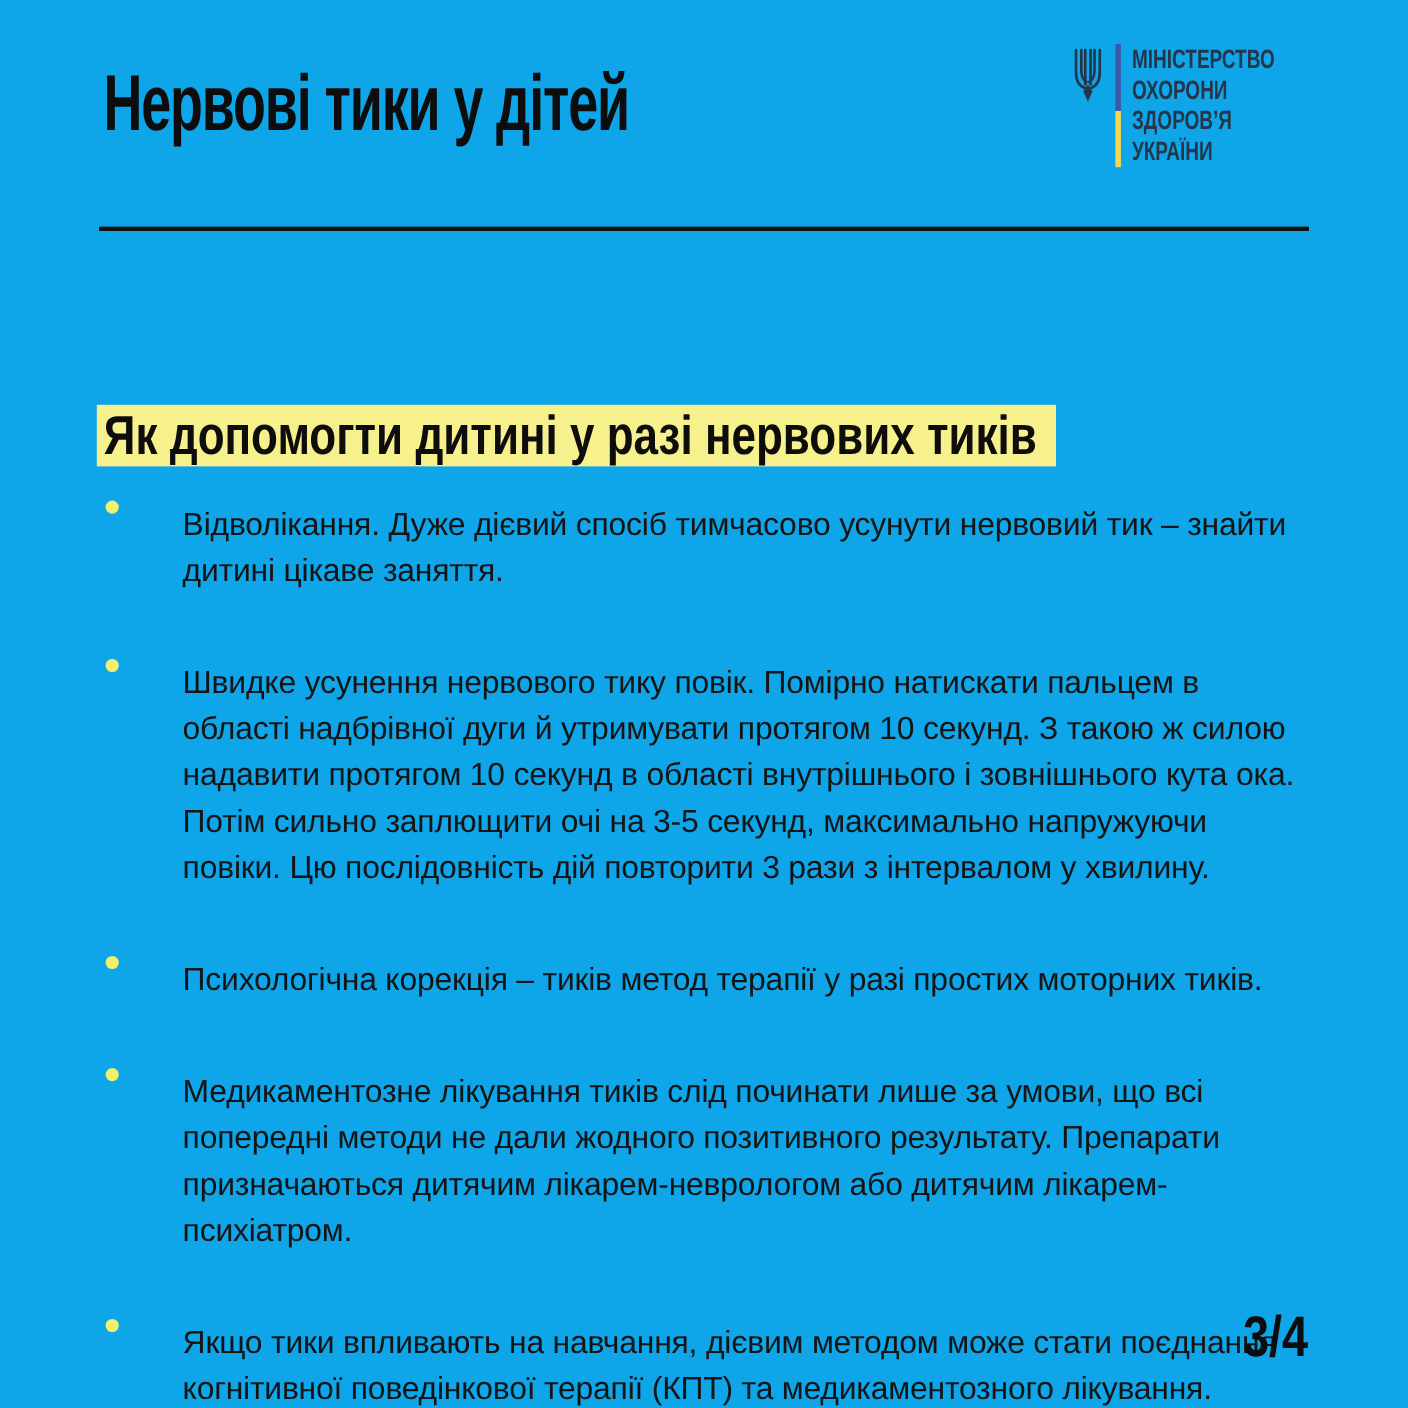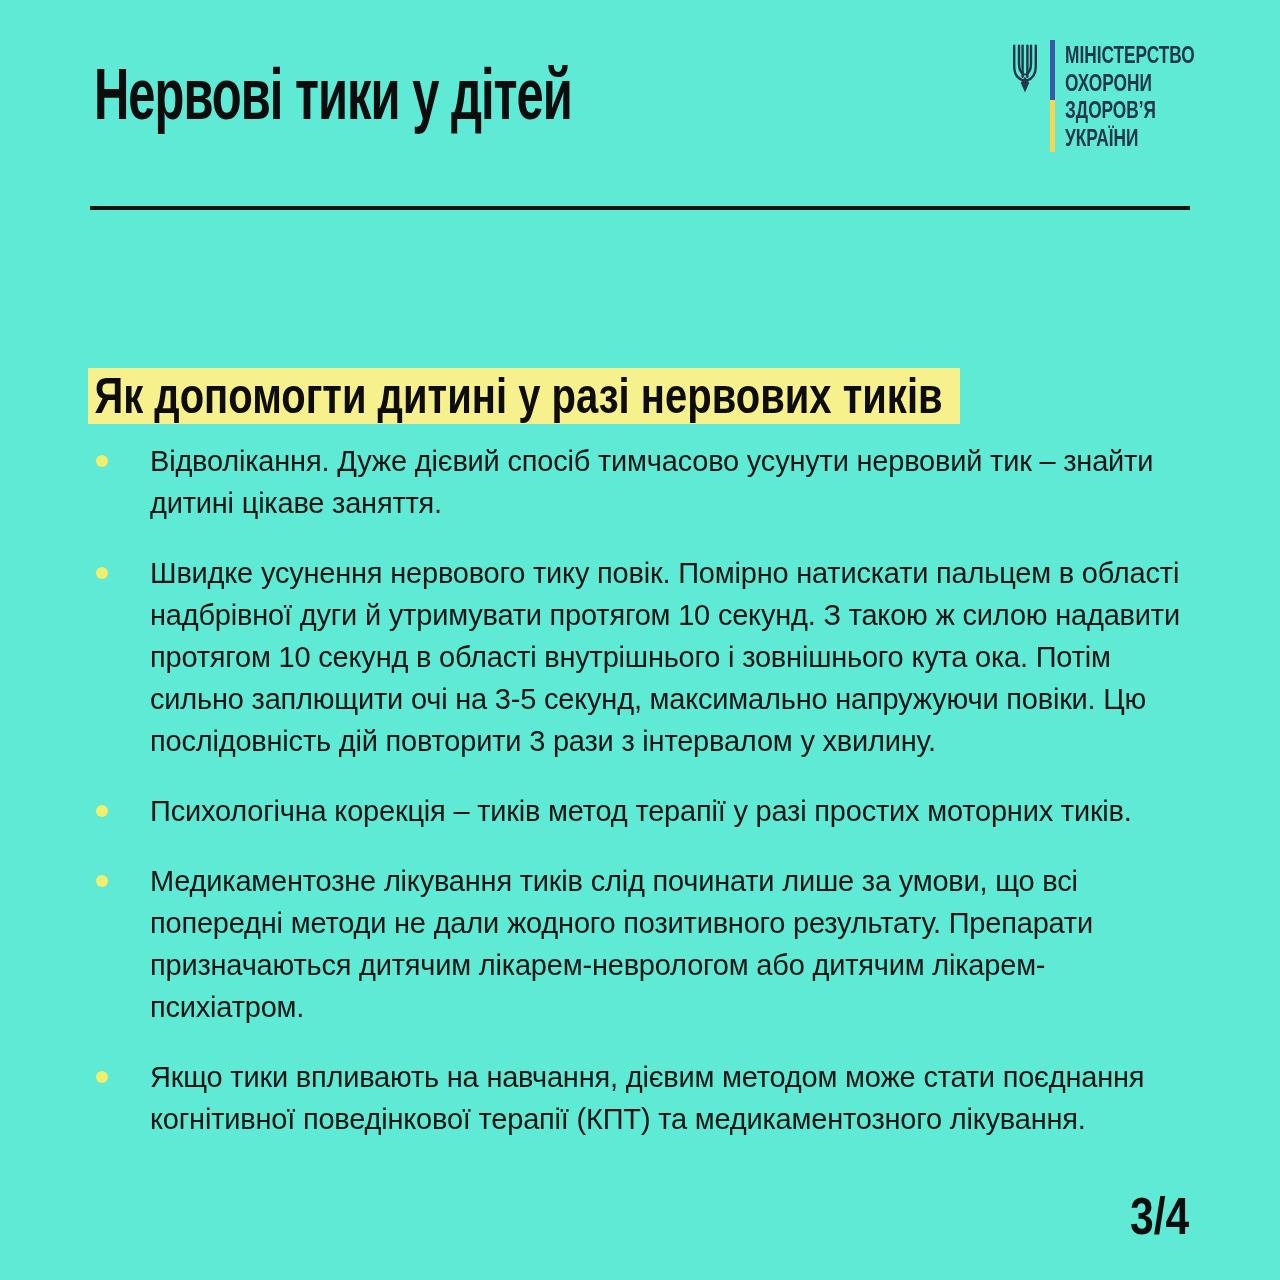--- a/index.html
+++ b/index.html
@@ -1,34 +1,34 @@
 <!DOCTYPE html>
 <html><head>
 <meta charset="utf-8">
 <style>
   html,body { margin:0; padding:0; }
   .canvas {
     position:relative;
     width:1280px; height:1280px;
-    background:#5eead4;
+    background:#0ea5e9;
     overflow:hidden;
     font-family:"Liberation Sans", sans-serif;
     color:#131313;
   }
 
   
   .title {
     position:absolute; left:94px; top:56px;
     font-size:72px; font-weight:bold; line-height:76px;
     letter-spacing:-1.5px; white-space:nowrap;
     transform:scaleX(0.68); transform-origin:left top;
     color:#0d0d0d;
   }
 
-  .logo { position:absolute; left:1006px; top:40px; display:flex; align-items:flex-start;justify-content:space-between; }
+  .logo { position:absolute; left:970px; top:40px; display:flex; align-items:flex-start;justify-content:space-between; }
   .logo .trident { width:38px; height:54px; margin-top:2px; }
   .logo .flag-bar {
     width:5px; height:112px; margin-left:6px;
     background:linear-gradient(to bottom, #3A59A8 0 54%, #F7D74F 54% 100%);
   }
   .logo .moz-name {
     margin-left:10px; margin-top:1px;
     font-size:24px; font-weight:bold; line-height:27.5px;
     color:#24364A; white-space:nowrap;
     transform:scaleX(0.72); transform-origin:left top;
@@ -56,21 +56,21 @@
     position:absolute; left:96px; top:440px; width:1098px;
   }
   .bullet-item { display:flex; margin-bottom:28px; }
   .bullet-item .dot {
     flex:0 0 auto;
     width:12px; height:12px; border-radius:50%;
     background:#F2EF6E;
     margin:15px 42px 0 0;
   }
   .bullet-item p {
-    margin:0;
+    margin:16px;
     font-size:29px; line-height:42px;
     letter-spacing:-0.2px;
     color:#151515;
   }
 
   
   .page-indicator {
     position:absolute; left:1130px; top:1186px;
     font-size:52px; font-weight:bold; white-space:nowrap;
     transform:scaleX(0.82); transform-origin:left top;

